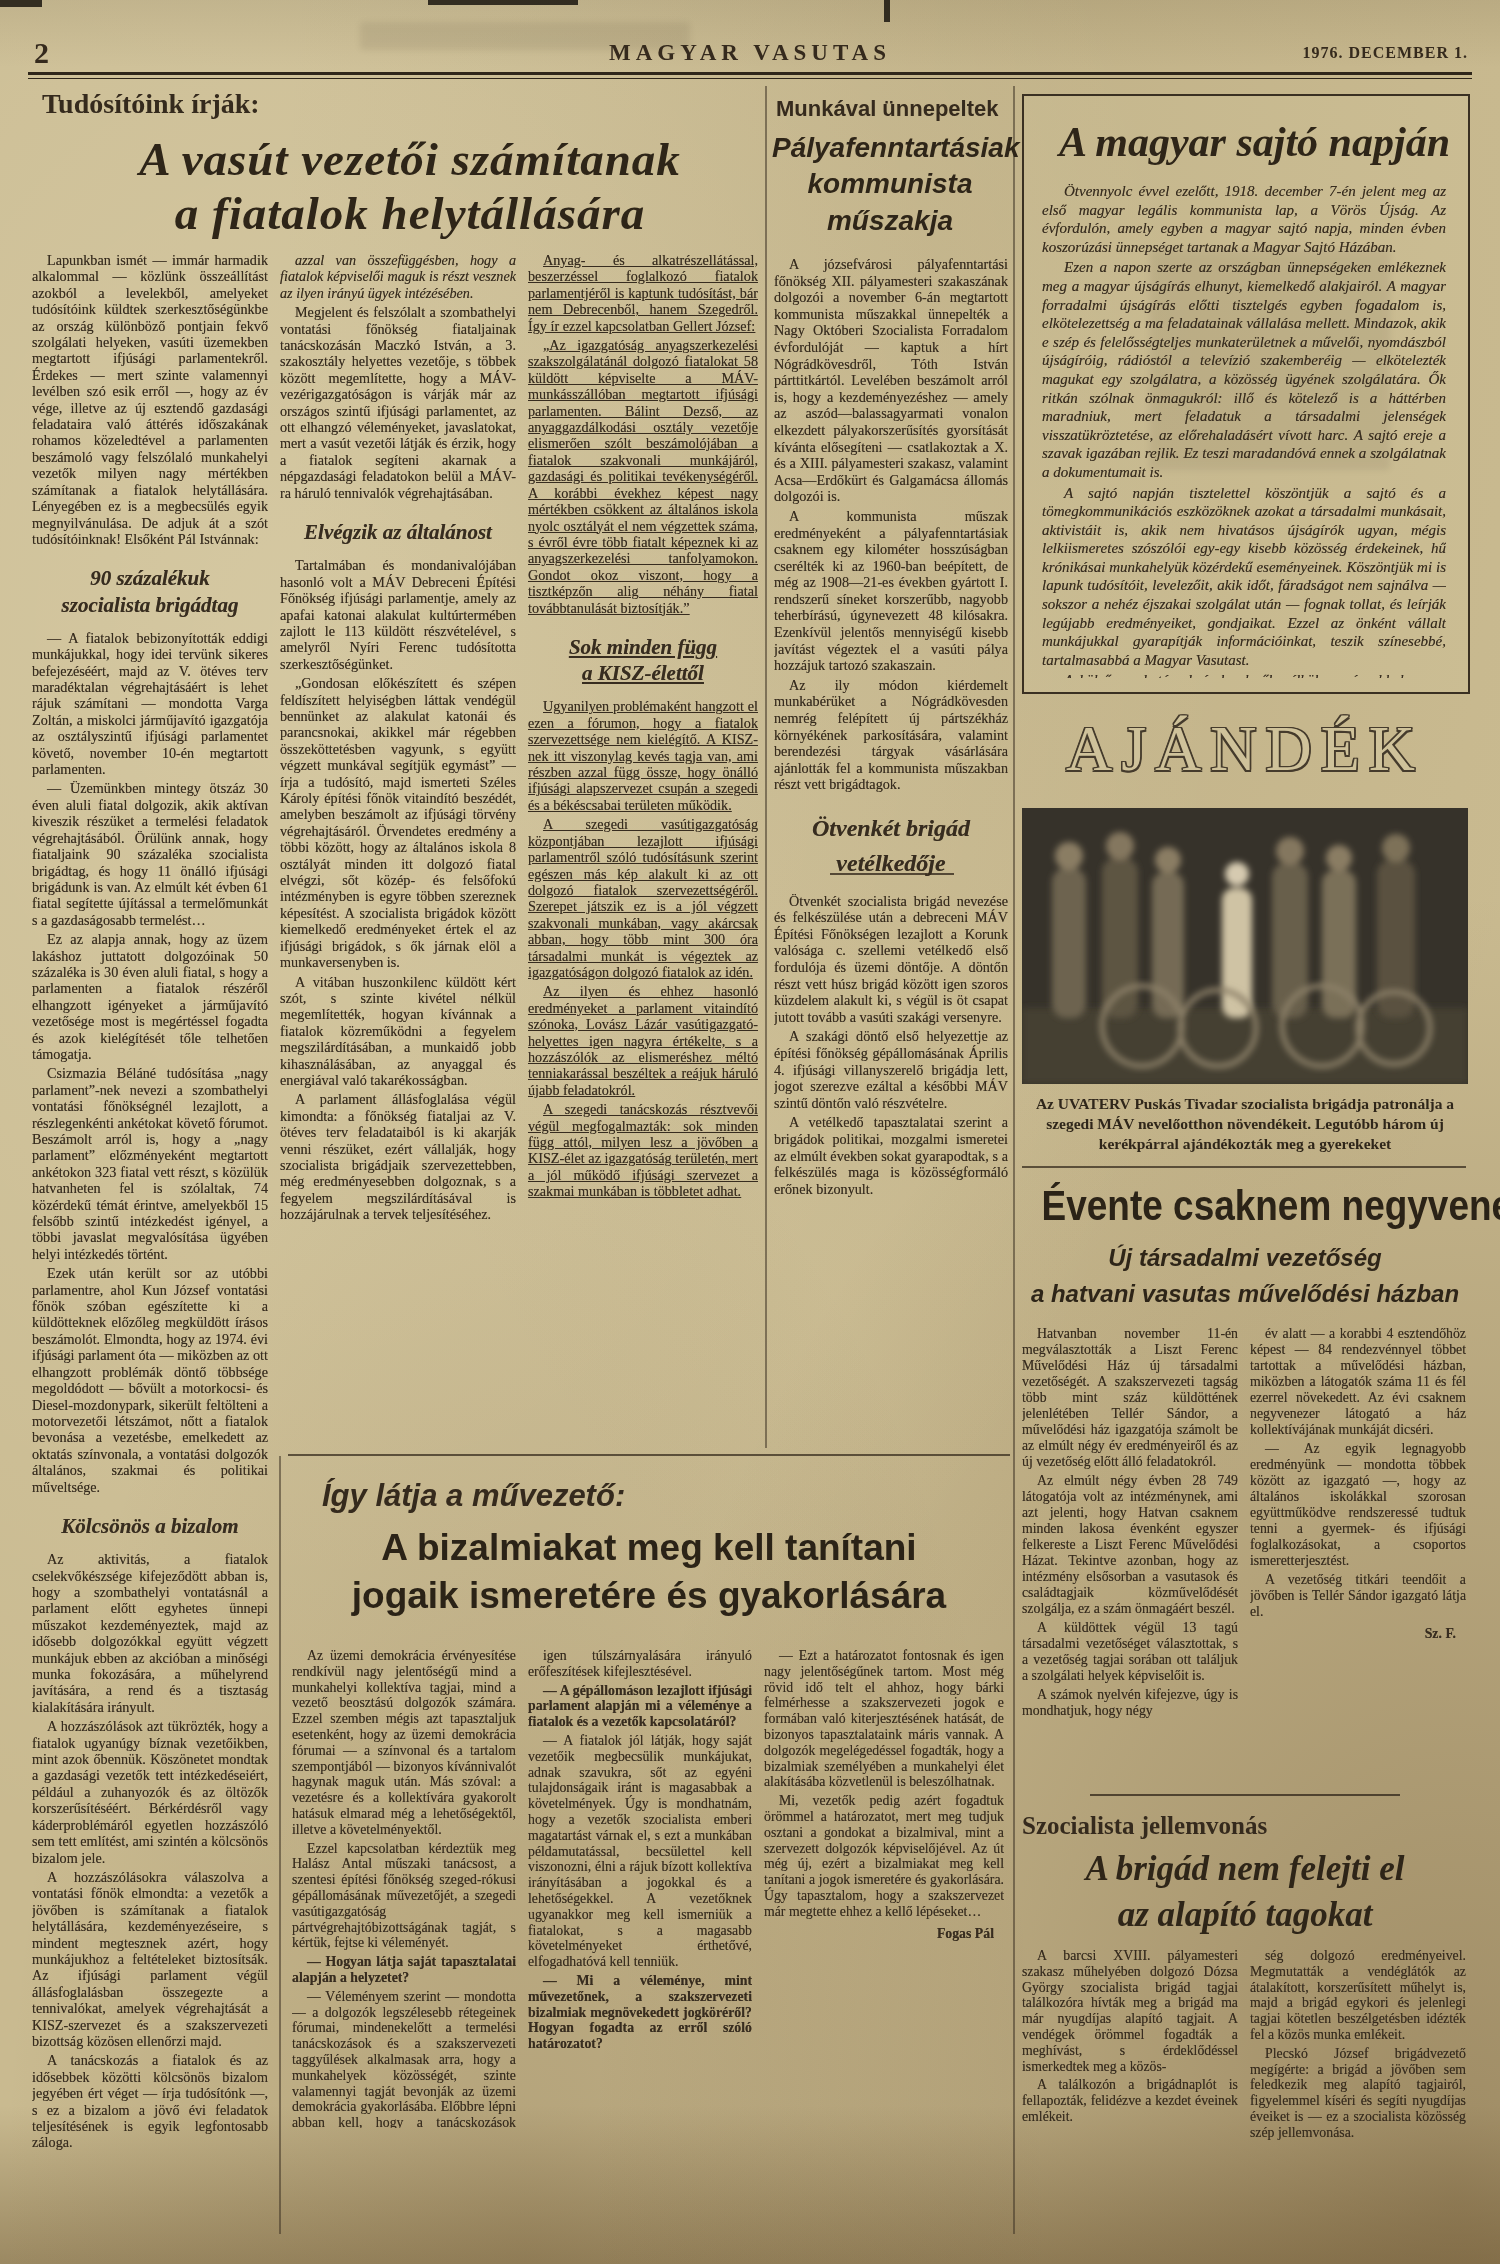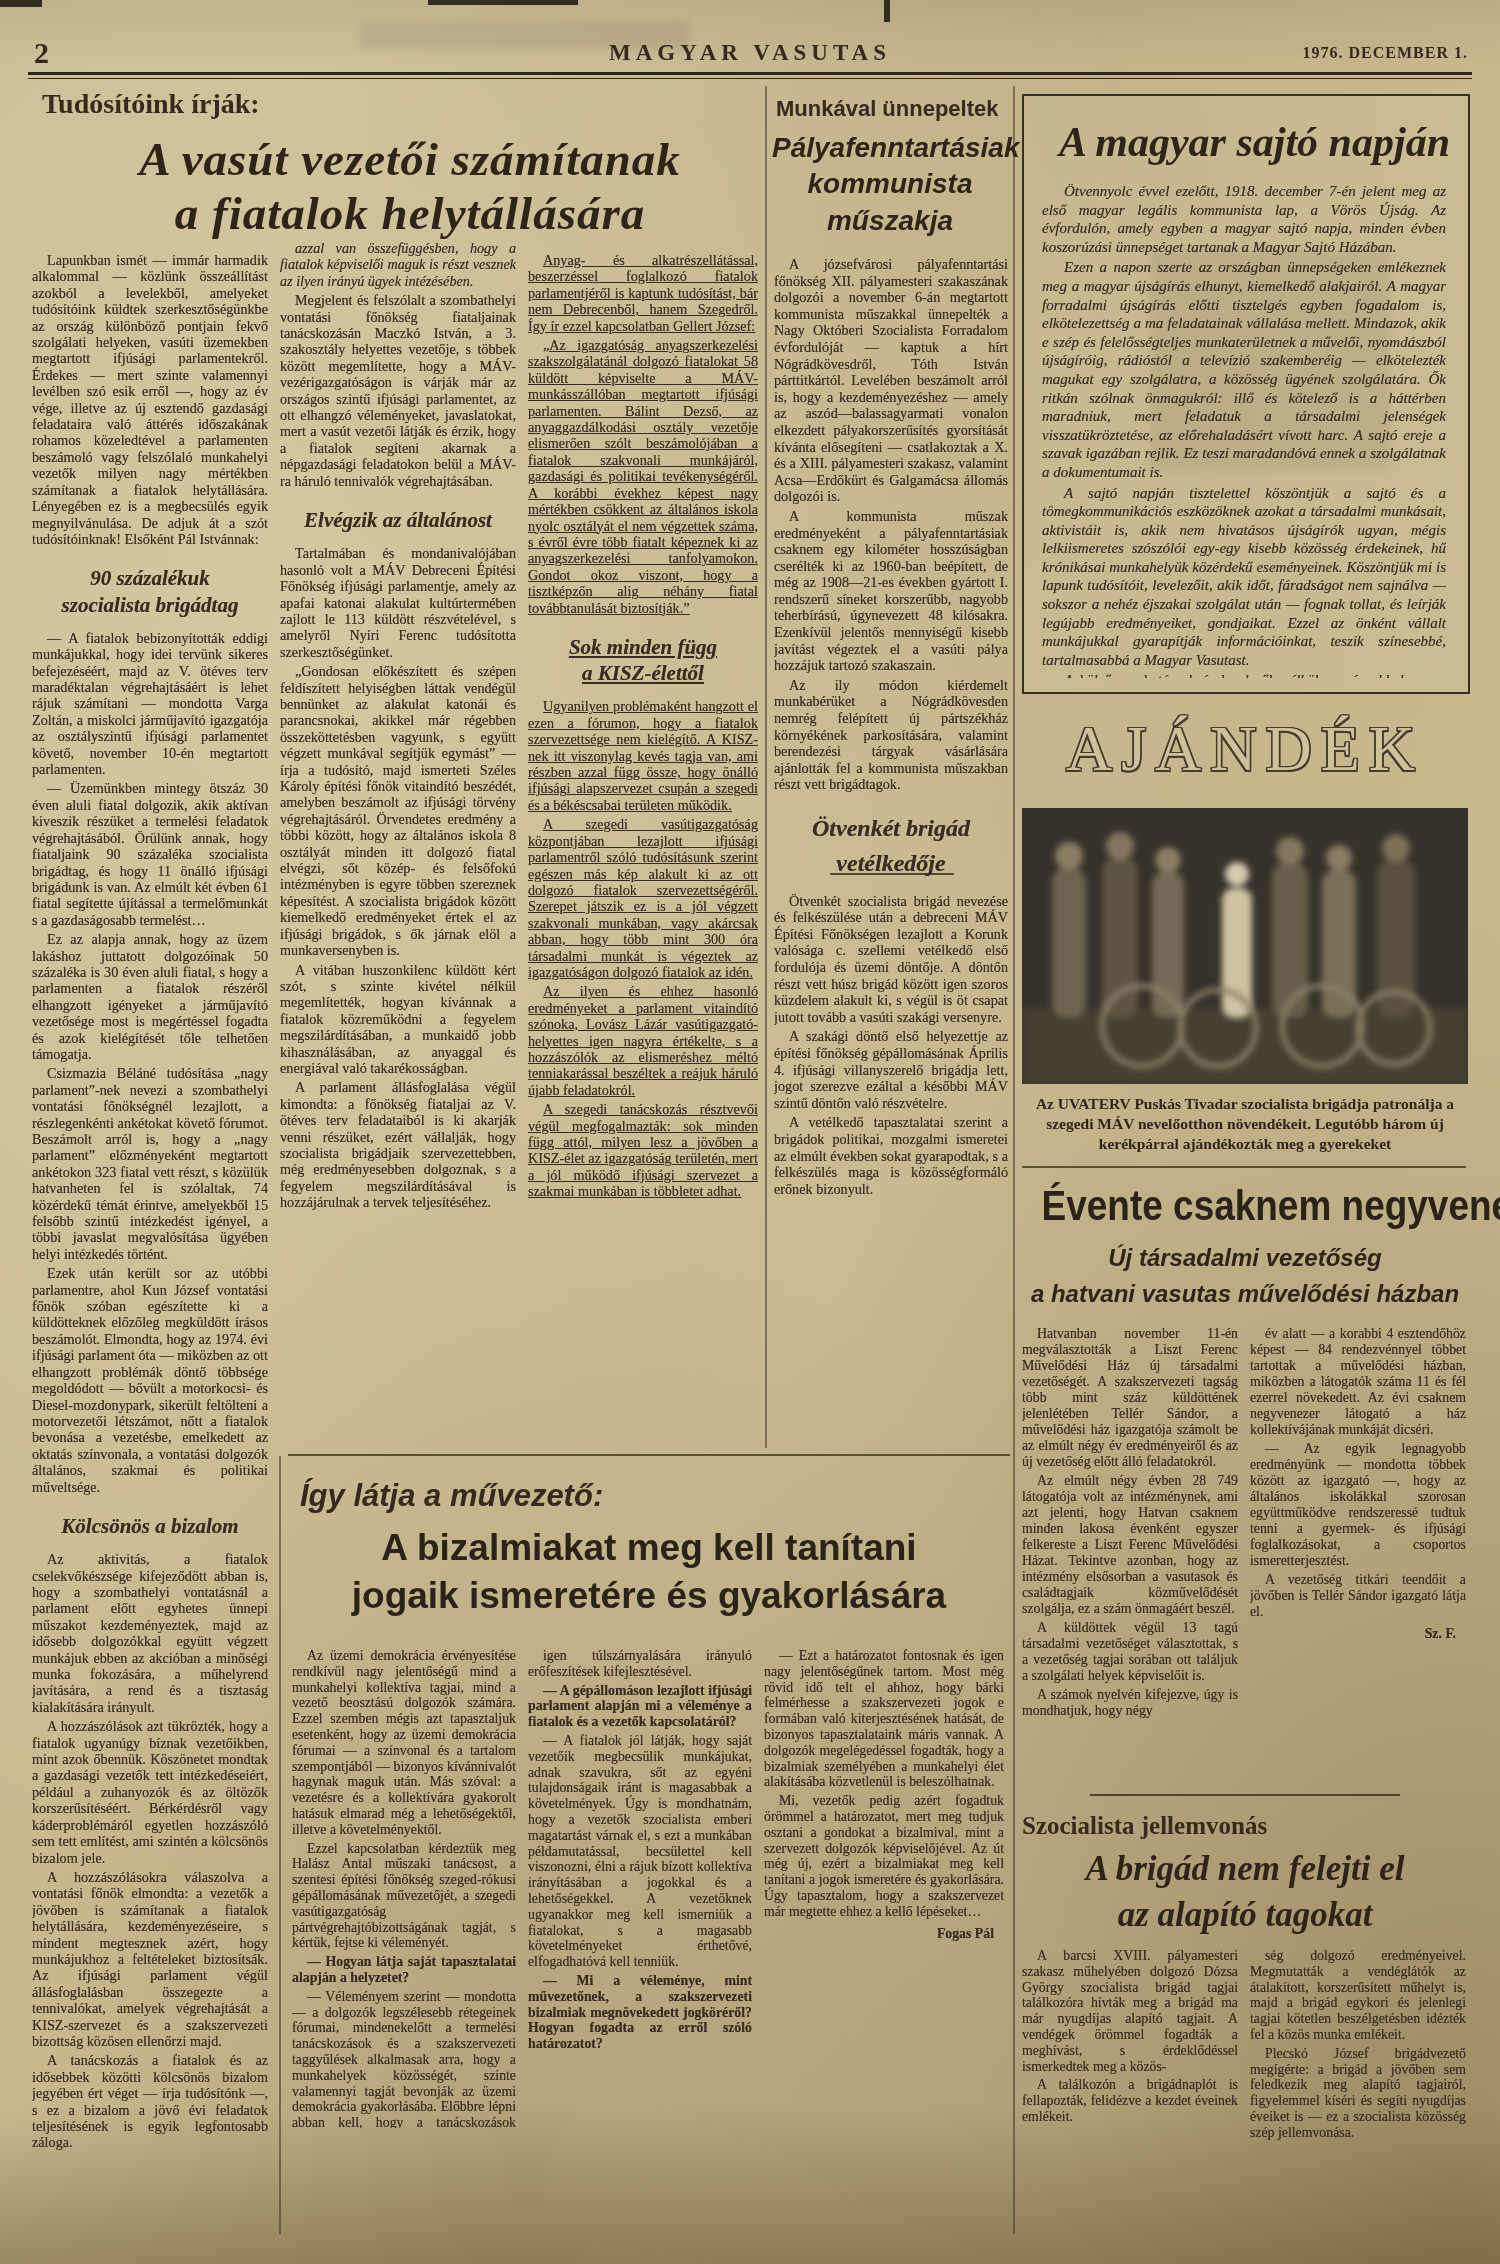--- a/index.html
+++ b/index.html
@@ -58,21 +58,21 @@
                           -1.5px 1.5px 0 #453b2c,0 1.5px 0 #453b2c,0 -1.5px 0 #453b2c,
                           1.5px 0 0 #453b2c,-1.5px 0 0 #453b2c;}
   .caption{font-weight:700;font-size:15.5px;line-height:1.3;text-align:center;color:#2f261a;}
   
   .vis-headline{font-family:"Liberation Sans","DejaVu Sans",sans-serif;font-weight:700;font-size:42px;
                 text-align:center;transform:scaleX(.88);transform-origin:center;white-space:nowrap;color:#2b2317;}
   .vis-subhead{font-family:"Liberation Sans","DejaVu Sans",sans-serif;font-style:italic;font-weight:700;
                font-size:24px;line-height:1.5;text-align:center;white-space:pre-line;color:#2e2518;}
   .viscol{font-size:13.8px;line-height:16px;}
   
-  .foreman-kicker{font-family:"Liberation Sans","DejaVu Sans",sans-serif;font-style:italic;font-weight:700;font-size:31px;}
+  .foreman-kicker{font-family:"Liberation Sans","DejaVu Sans",sans-serif;font-style:italic;font-weight:700;font-size:31px;margin-left:22px;}
   .foreman-headline{font-family:"Liberation Sans","DejaVu Sans",sans-serif;font-weight:700;font-size:37px;
                     line-height:1.3;text-align:center;white-space:pre-line;color:#2b2317;}
   .forcol{font-size:13.8px;line-height:15.8px;}
   
   .brig-kicker{font-weight:700;font-size:25px;}
   .brig-headline{font-style:italic;font-weight:700;font-size:35px;line-height:1.3;text-align:center;
                  white-space:pre-line;color:#2e2518;}
   .brigcol{font-size:13.8px;line-height:15.8px;}
   .photo{background:#37332b;}
 </style>
@@ -108,21 +108,21 @@
         <p class="para">— Üzemünkben mintegy ötszáz 30 éven aluli fiatal dolgozik, akik aktívan kiveszik részüket a termelési feladatok végrehajtásából. Örülünk annak, hogy fiataljaink 90 százaléka szocialista brigádtag, és hogy 11 önálló ifjúsági brigádunk is van. Az elmúlt két évben 61 fiatal segítette újítással a termelőmunkát s a gazdaságosabb termelést…</p>
         <p class="para">Ez az alapja annak, hogy az üzem lakáshoz juttatott dolgozóinak 50 százaléka is 30 éven aluli fiatal, s hogy a parlamenten a fiatalok részéről elhangzott igényeket a járműjavító vezetősége most is megértéssel fogadta és azok kielégítését tőle telhetően támogatja.</p>
         <p class="para">Csizmazia Béláné tudósítása „nagy parlament”-nek nevezi a szombathelyi vontatási főnökségnél lezajlott, a részlegenkénti ankétokat követő fórumot. Beszámolt arról is, hogy a „nagy parlament” előzményeként megtartott ankétokon 323 fiatal vett részt, s közülük hatvanheten fel is szólaltak, 74 közérdekű témát érintve, amelyekből 15 felsőbb szintű intézkedést igényel, a többi javaslat megvalósítása ügyében helyi intézkedés történt.</p>
         <p class="para">Ezek után került sor az utóbbi parlamentre, ahol Kun József vontatási főnök szóban egészítette ki a küldötteknek előzőleg megküldött írásos beszámolót. Elmondta, hogy az 1974. évi ifjúsági parlament óta — miközben az ott elhangzott problémák döntő többsége megoldódott — bővült a motorkocsi- és Diesel-mozdonypark, sikerült feltölteni a motorvezetői létszámot, nőtt a fiatalok bevonása a vezetésbe, emelkedett az oktatás színvonala, a vontatási dolgozók általános, szakmai és politikai műveltsége.</p>
         <h4 class="subhead">Kölcsönös a bizalom</h4>
         <p class="para">Az aktivitás, a fiatalok cselekvőkészsége kifejeződött abban is, hogy a szombathelyi vontatásnál a parlament előtt egyhetes ünnepi műszakot kezdeményeztek, majd az idősebb dolgozókkal együtt végzett munkájuk ebben az akcióban a minőségi munka fokozására, a műhelyrend javítására, a rend és a tisztaság kialakítására irányult.</p>
         <p class="para">A hozzászólások azt tükrözték, hogy a fiatalok ugyanúgy bíznak vezetőikben, mint azok őbennük. Köszönetet mondtak a gazdasági vezetők tett intézkedéseiért, például a zuhanyozók és az öltözők korszerűsítéséért. Bérkérdésről vagy káderproblémáról egyetlen hozzászóló sem tett említést, ami szintén a kölcsönös bizalom jele.</p>
         <p class="para">A hozzászólásokra válaszolva a vontatási főnök elmondta: a vezetők a jövőben is számítanak a fiatalok helytállására, kezdeményezéseire, s mindent megtesznek azért, hogy munkájukhoz a feltételeket biztosítsák. Az ifjúsági parlament végül állásfoglalásban összegezte a tennivalókat, amelyek végrehajtását a KISZ-szervezet és a szakszervezeti bizottság közösen ellenőrzi majd.</p>
         <p class="para">A tanácskozás a fiatalok és az idősebbek közötti kölcsönös bizalom jegyében ért véget — írja tudósítónk —, s ez a bizalom a jövő évi feladatok teljesítésének is egyik legfontosabb záloga.</p>
       </div>
-    <div class="abs col maincol" style="left:280px;top:240px;width:236px;height:1194px;">
+    <div class="abs col maincol" style="left:280px;top:252px;width:236px;height:1194px;">
         <p class="para ital">azzal van összefüggésben, hogy a fiatalok képviselői maguk is részt vesznek az ilyen irányú ügyek intézésében.</p>
         <p class="para">Megjelent és felszólalt a szombathelyi vontatási főnökség fiataljainak tanácskozásán Maczkó István, a 3. szakosztály helyettes vezetője, s többek között megemlítette, hogy a MÁV-vezérigazgatóságon is várják már az országos szintű ifjúsági parlamentet, az ott elhangzó véleményeket, javaslatokat, mert a vasút vezetői látják és érzik, hogy a fiatalok segíteni akarnak a népgazdasági feladatokon belül a MÁV-ra háruló tennivalók végrehajtásában.</p>
         <h4 class="subhead">Elvégzik az általánost</h4>
         <p class="para">Tartalmában és mondanivalójában hasonló volt a MÁV Debreceni Építési Főnökség ifjúsági parlamentje, amely az apafai katonai alakulat kultúrtermében zajlott le 113 küldött részvételével, s amelyről Nyíri Ferenc tudósította szerkesztőségünket.</p>
         <p class="para">„Gondosan előkészített és szépen feldíszített helyiségben láttak vendégül bennünket az alakulat katonái és parancsnokai, akikkel már régebben összeköttetésben vagyunk, s együtt végzett munkával segítjük egymást” — írja a tudósító, majd ismerteti Széles Károly építési főnök vitaindító beszédét, amelyben beszámolt az ifjúsági törvény végrehajtásáról. Örvendetes eredmény a többi között, hogy az általános iskola 8 osztályát minden itt dolgozó fiatal elvégzi, sőt közép- és felsőfokú intézményben is egyre többen szereznek képesítést. A szocialista brigádok között kiemelkedő eredményeket értek el az ifjúsági brigádok, s ők járnak elöl a munkaversenyben is.</p>
         <p class="para">A vitában huszonkilenc küldött kért szót, s szinte kivétel nélkül megemlítették, hogyan kívánnak a fiatalok közreműködni a fegyelem megszilárdításában, a munkaidő jobb kihasználásában, az anyaggal és energiával való takarékosságban.</p>
         <p class="para">A parlament állásfoglalása végül kimondta: a főnökség fiataljai az V. ötéves terv feladataiból is ki akarják venni részüket, ezért vállalják, hogy szocialista brigádjaik szervezettebben, még eredményesebben dolgoznak, s a fegyelem megszilárdításával is hozzájárulnak a tervek teljesítéséhez.</p>
       </div>
     <div class="abs col maincol" style="left:528px;top:252px;width:230px;height:1194px;text-decoration:underline;">
         <p class="para">Anyag- és alkatrészellátással, beszerzéssel foglalkozó fiatalok parlamentjéről is kaptunk tudósítást, bár nem Debrecenből, hanem Szegedről. Így ír ezzel kapcsolatban Gellert József:</p>

